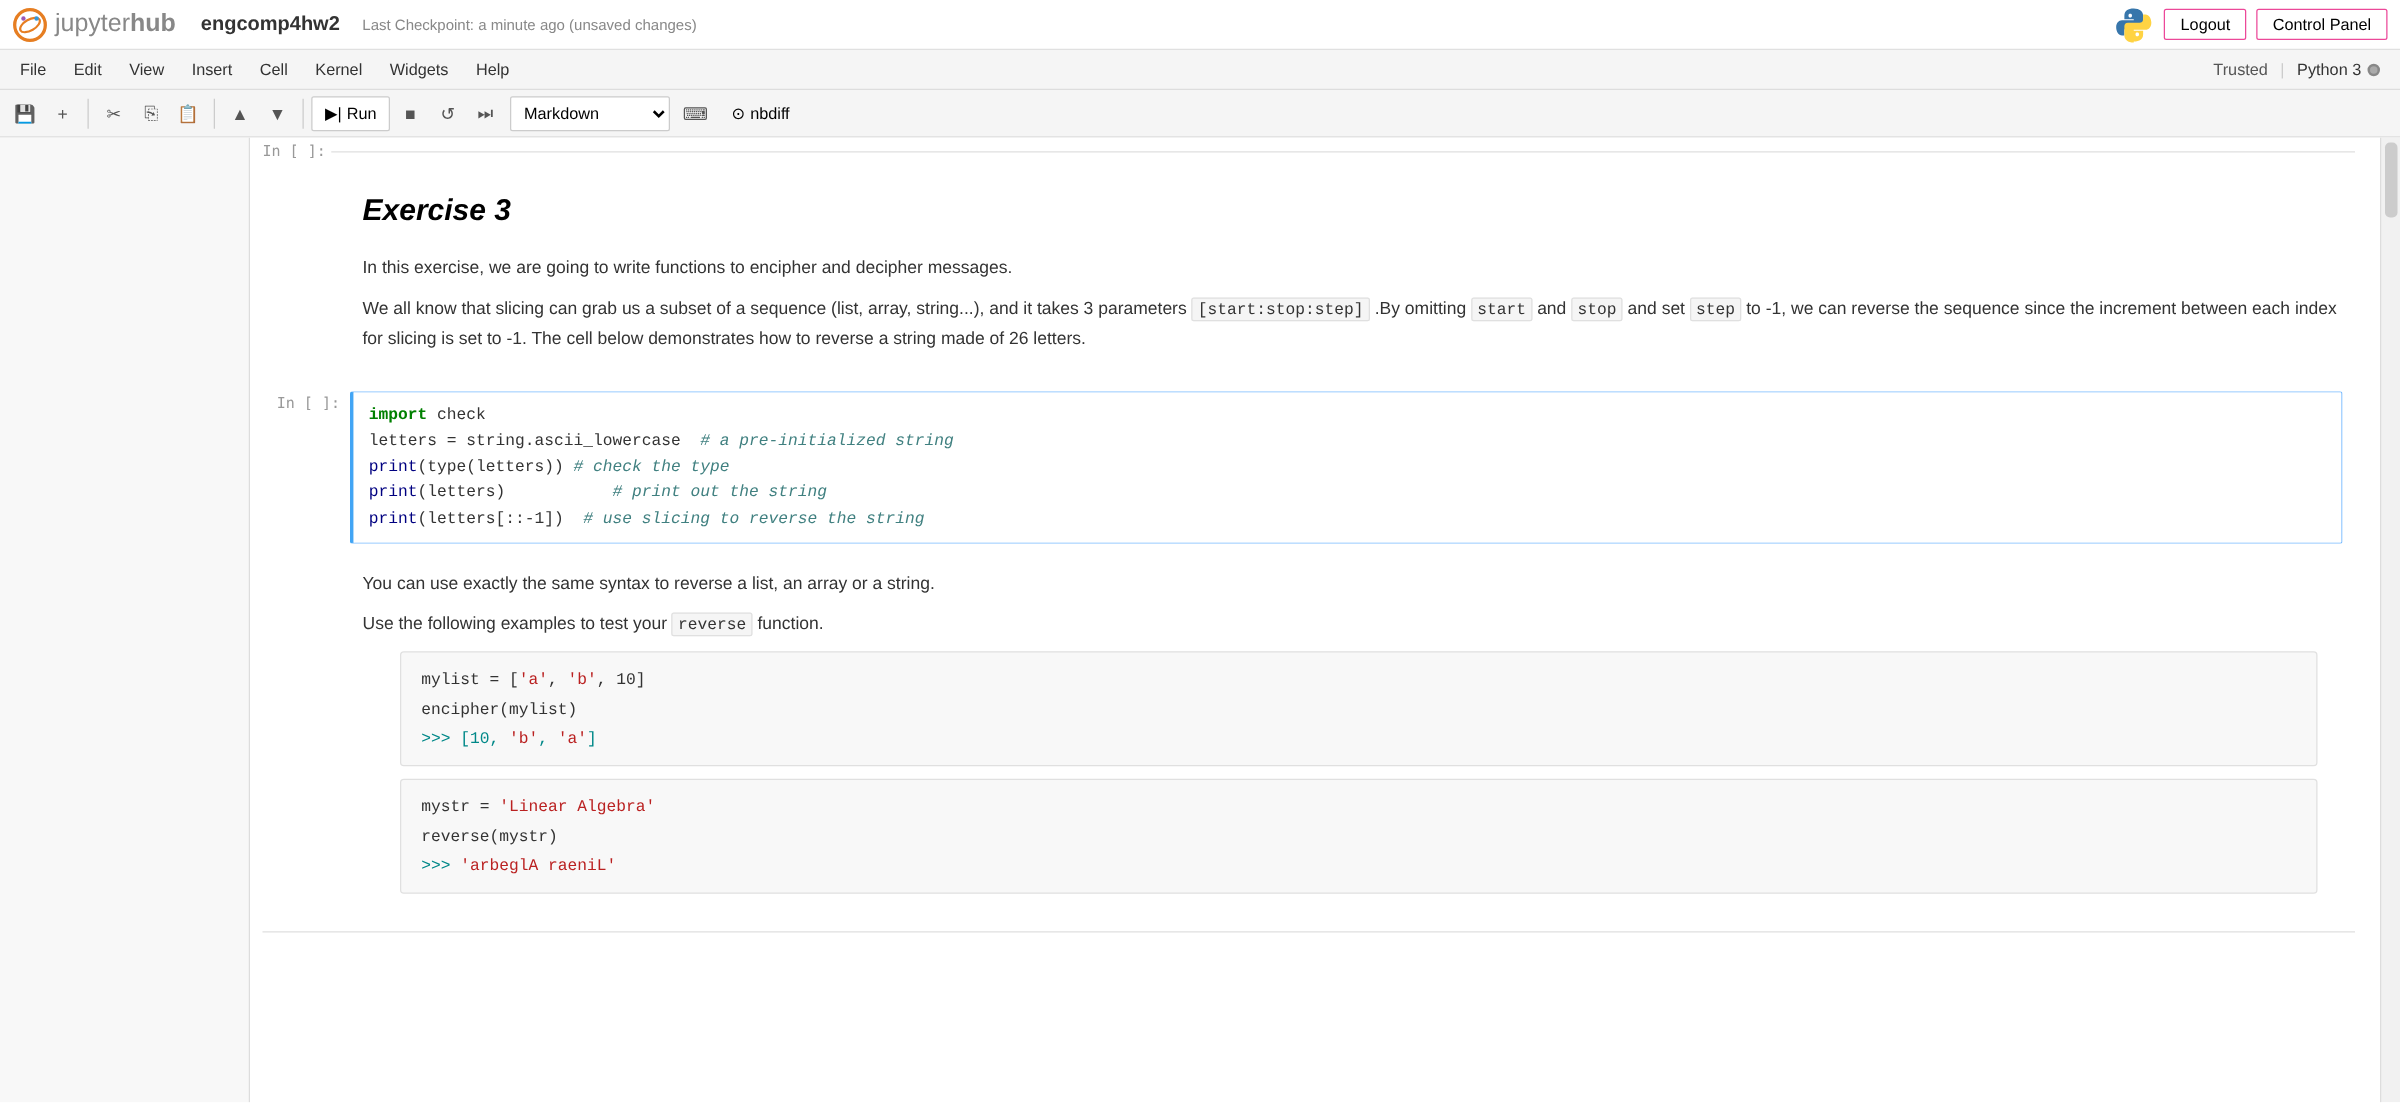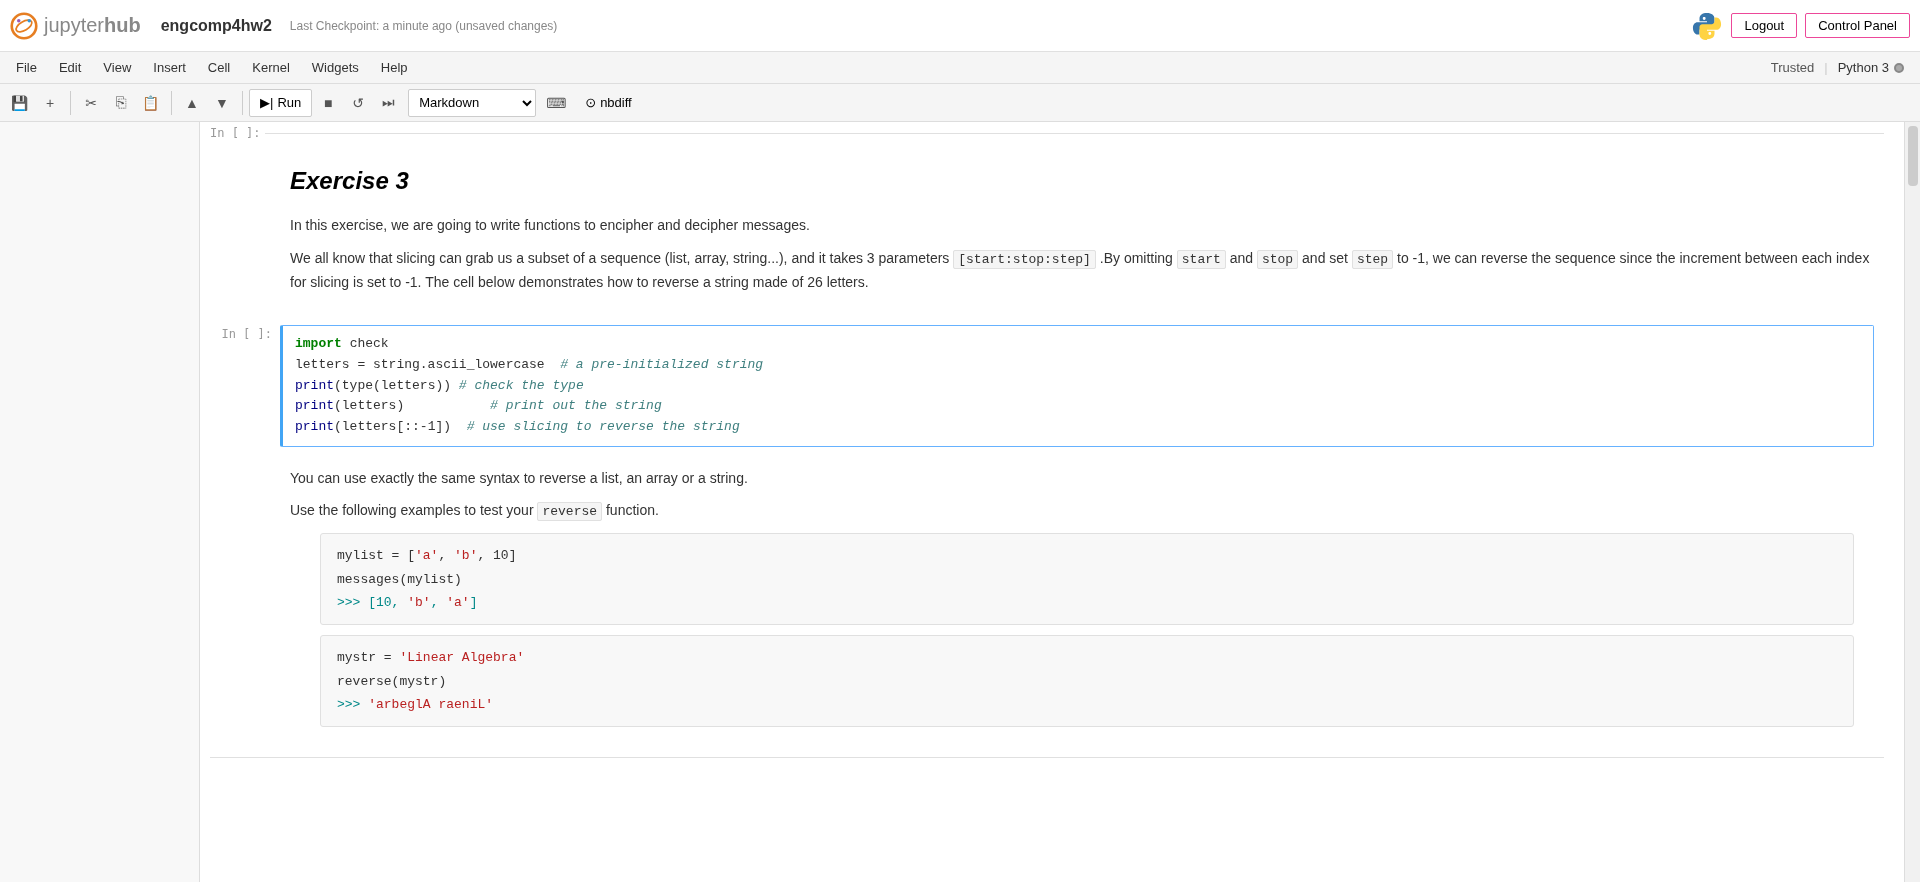--- a/index.html
+++ b/index.html
@@ -2,21 +2,21 @@
 <html><head>
   <meta charset="utf-8">
   <style>
     * { box-sizing: border-box; margin: 0; padding: 0; }
     body { font-family: Arial, sans-serif; font-size: 14px; background: #fff; overflow: hidden; height: 882px; }
 
     
     #top-bar {
       display: flex;
       align-items: center;
-      height: 52px;
+      height: 40px;
       background: #fff;
       border-bottom: 1px solid #e0e0e0;
       padding: 0 10px;
       gap: 12px;
     }
     #logo-area {
       display: flex;
       align-items: center;
       gap: 6px;
     }
@@ -416,21 +416,21 @@
       <div class="markdown-cell" style="flex:1;padding:8px 30px 4px 10px;line-height:1.6;">
         <p>You can use exactly the same syntax to reverse a list, an array or a string.</p>
         <p style="margin-top:10px;">
           <span>Use the following examples to test your</span>
           <code class="inline-code">reverse</code>
           <span>function.</span>
         </p>
 
         <div class="example-block">
           <div><span style="color:#333;">mylist = [<span class="str-val">'a'</span>, <span class="str-val">'b'</span>, 10]</span></div>
-          <div><span style="color:#333;">messages(mylist)</span></div>
+          <div><span style="color:#333;">encipher(mylist)</span></div>
           <div><span class="output-line" style="color:#088;text-align:center;">&gt;&gt;&gt; [10, <span class="str-val" style="color:#ba2121;">'b'</span>, <span class="str-val" style="color:#ba2121;">'a'</span>]</span></div>
         </div>
 
         <div class="example-block" style="margin-top:10px;">
           <div><span style="color:#333;">mystr = <span class="str-val" style="color:#ba2121;">'Linear Algebra'</span></span></div>
           <div><span style="color:#333;">reverse(mystr)</span></div>
           <div><span class="output-line" style="color:#088;">&gt;&gt;&gt; <span style="color:#ba2121;">'arbeglA raeniL'</span></span></div>
         </div>
       </div>
     </div>

